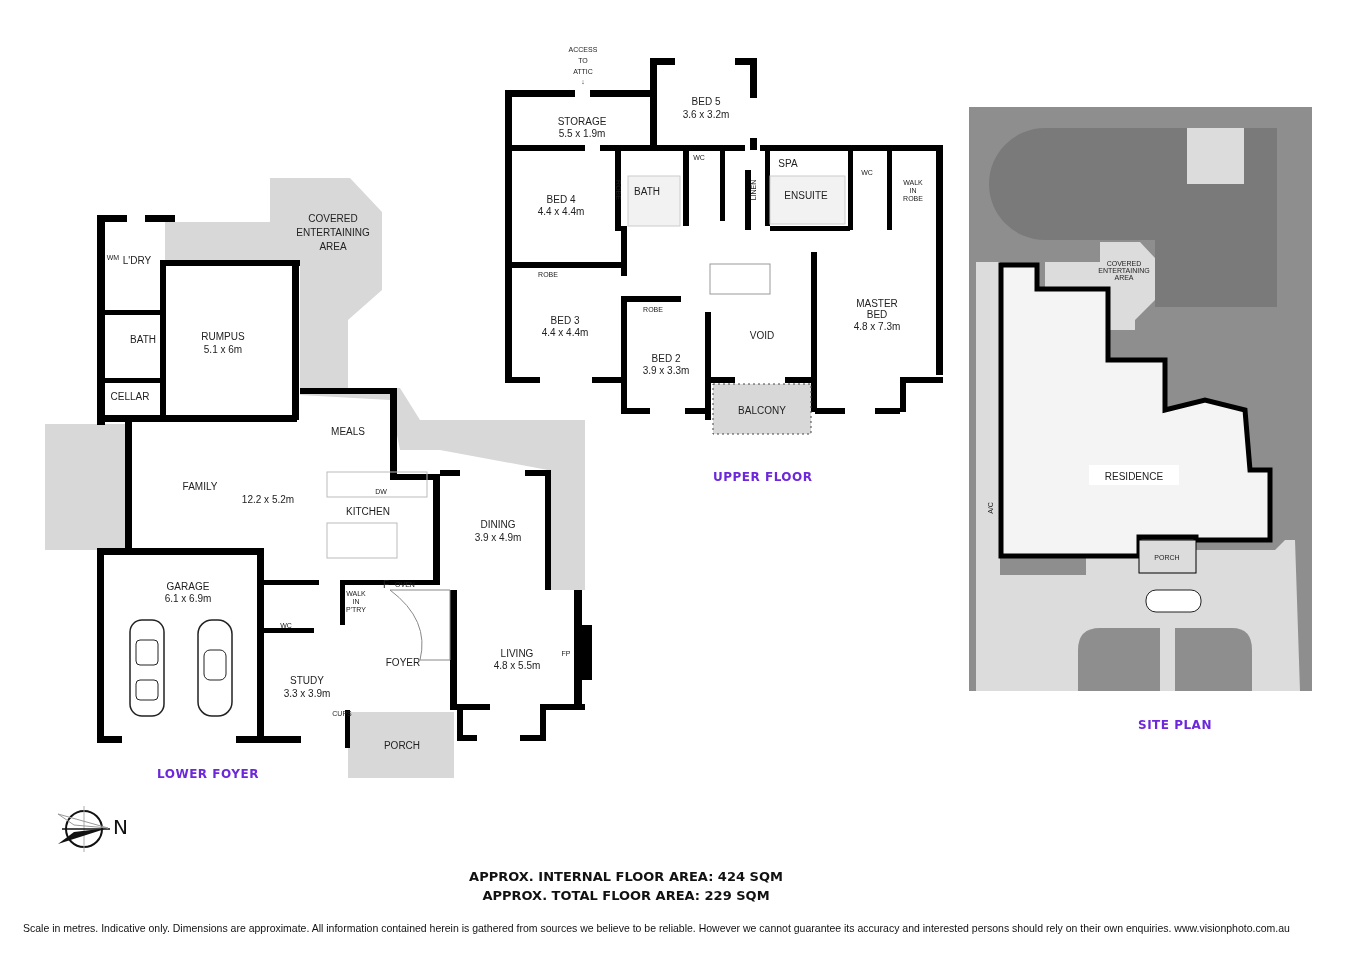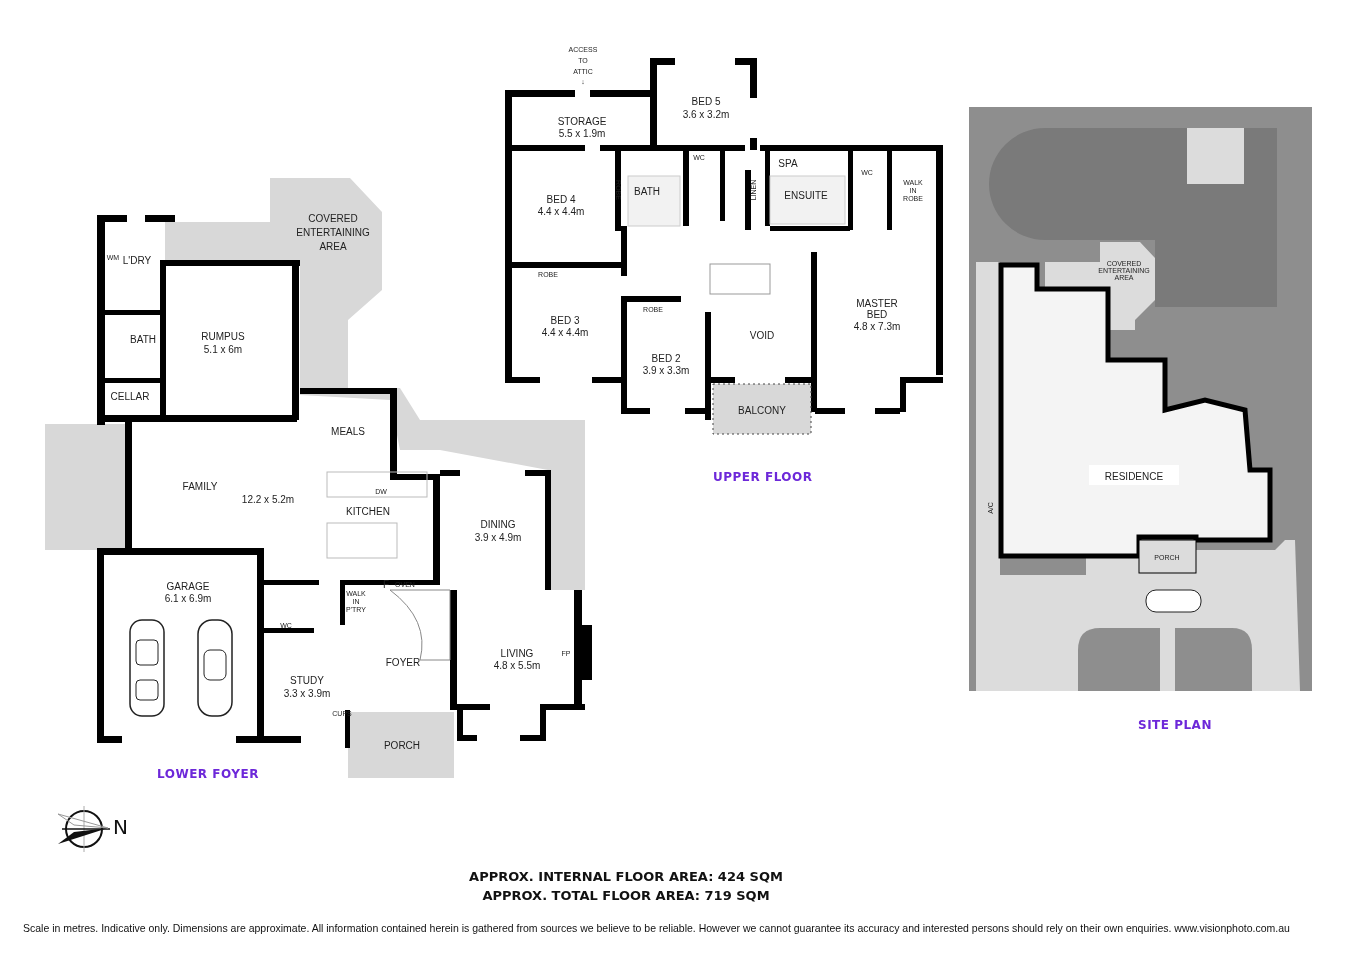--- a/index.html
+++ b/index.html
@@ -234,15 +234,15 @@
   </g>
 </svg>
 
 <div class="compass-n">N</div>
 
 <div class="floor-title" style="left:157px; top:767px;">LOWER FOYER</div>
 <div class="floor-title" style="left:713px; top:470px;">UPPER FLOOR</div>
 <div class="floor-title" style="left:1090px; top:718px;margin-left:48px;">SITE PLAN</div>
 
 <div class="area-line" style="top:869px;">APPROX. INTERNAL FLOOR AREA: 424 SQM</div>
-<div class="area-line" style="top:888px;">APPROX. TOTAL FLOOR AREA: 719 SQM</div>
+<div class="area-line" style="top:888px;">APPROX. TOTAL FLOOR AREA: 229 SQM</div>
 
 <div class="disclaimer">Scale in metres. Indicative only. Dimensions are approximate. All information contained herein is gathered from sources we believe to be reliable. However we cannot guarantee its accuracy and interested persons should rely on their own enquiries.   www.visionphoto.com.au</div>
 
 </body></html>

